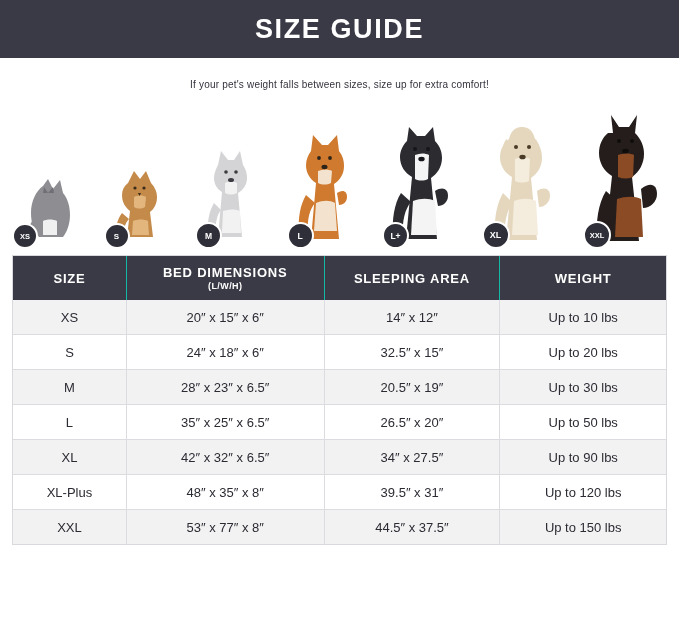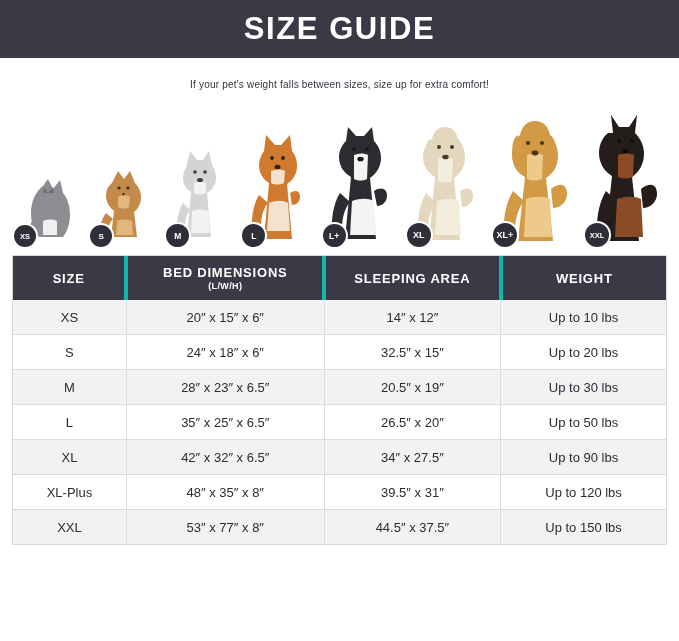--- a/index.html
+++ b/index.html
@@ -24,21 +24,21 @@
   
   .header {
     height: 58px;
     background: #3a3a46;
     display: flex;
     align-items: center;
     justify-content: center;
   }
   .header-title {
     color: #ffffff;
-    font-size: 31px;
+    font-size: 27px;
     font-weight: bold;
     letter-spacing: 1.6px;
   }
 
   
   .subtitle-wrap {
     height: 52px;
     display: flex;
     align-items: center;
     justify-content: center;
@@ -100,21 +100,21 @@
     table-layout: fixed;
   }
   thead th {
     background: #3a3a46;
     color: #ffffff;
     font-size: 13px;
     font-weight: bold;
     letter-spacing: 0.8px;
     padding: 9px 4px 9px 4px;
     text-align: center;
-    border-right: 4px solid #14b8a6;
+    border-right: 1px solid #14b8a6;
     vertical-align: middle;
   }
   thead th:last-child { border-right: none; }
   .col-size { width: 17%; }
   .col-dims { width: 30.5%; }
   .col-sleep { width: 27%; }
   .col-weight { width: 25.5%; }
   .th-sub {
     display: block;
     font-size: 9px;
@@ -272,43 +272,20 @@
           <g fill="#4a3b26">
             <circle cx="28" cy="24" r="2"></circle>
             <circle cx="41" cy="24" r="2"></circle>
             <ellipse cx="34.5" cy="34" rx="3.2" ry="2.3"></ellipse>
           </g>
         </svg>
       </div>
       <div class="pet-badge badge-lg">XL</div>
     </div>
 
-    <div class="pet">
-      <div class="pet-art">
-        <svg width="74" height="124" viewBox="0 0 74 124" aria-hidden="true">
-          <g fill="#d39a45">
-            <path d="M23 18 c2 -9 7 -14 15 -14 c8 0 13 5 15 14 c6 7 8 14 8 21 c0 10 -5 18 -12 22 l7 63 l-35 0 l7 -64 c-8 -4 -13 -12 -13 -22 c0 -8 3 -15 8 -20 z"></path>
-            <path d="M16 74 c-8 13 -10 30 -9 46 l11 0 c-1 -16 3 -28 9 -36 z"></path>
-            <path d="M54 72 c10 -8 16 -4 16 5 c0 8 -7 14 -14 14 z"></path>
-            <path d="M21 18 c-6 4 -7 14 -4 22 l8 -6 z"></path>
-            <path d="M53 18 c6 4 7 14 4 22 l-8 -6 z"></path>
-          </g>
-          <g fill="#eec98c">
-            <path d="M30 38 c6 -2 12 -2 16 0 l-1 24 c-5 2 -10 2 -15 0 z"></path>
-            <path d="M29 82 c9 -3 18 -3 24 0 l2 38 l-28 0 z"></path>
-          </g>
-          <g fill="#4a3317">
-            <circle cx="31" cy="26" r="2.1"></circle>
-            <circle cx="45" cy="26" r="2.1"></circle>
-            <ellipse cx="38" cy="36" rx="3.4" ry="2.4"></ellipse>
-          </g>
-        </svg>
-      </div>
-      <div class="pet-badge badge-lg">XL+</div>
-    </div>
 
     <div class="pet">
       <div class="pet-art">
         <svg width="72" height="128" viewBox="0 0 72 128" aria-hidden="true">
           <g fill="#241d1c">
             <path d="M24 20 l-2 -18 l8 12 l10 0 l8 -12 l-2 18 c6 6 9 13 9 21 c0 10 -5 18 -12 23 l7 64 l-34 0 l7 -65 c-8 -5 -13 -13 -13 -23 c0 -8 3 -15 9 -20 z"></path>
             <path d="M17 78 c-8 13 -10 31 -9 46 l11 0 c-1 -16 3 -28 9 -36 z"></path>
             <path d="M52 76 c10 -8 16 -4 16 5 c0 8 -7 14 -14 14 z"></path>
           </g>
           <g fill="#8a4b25">

